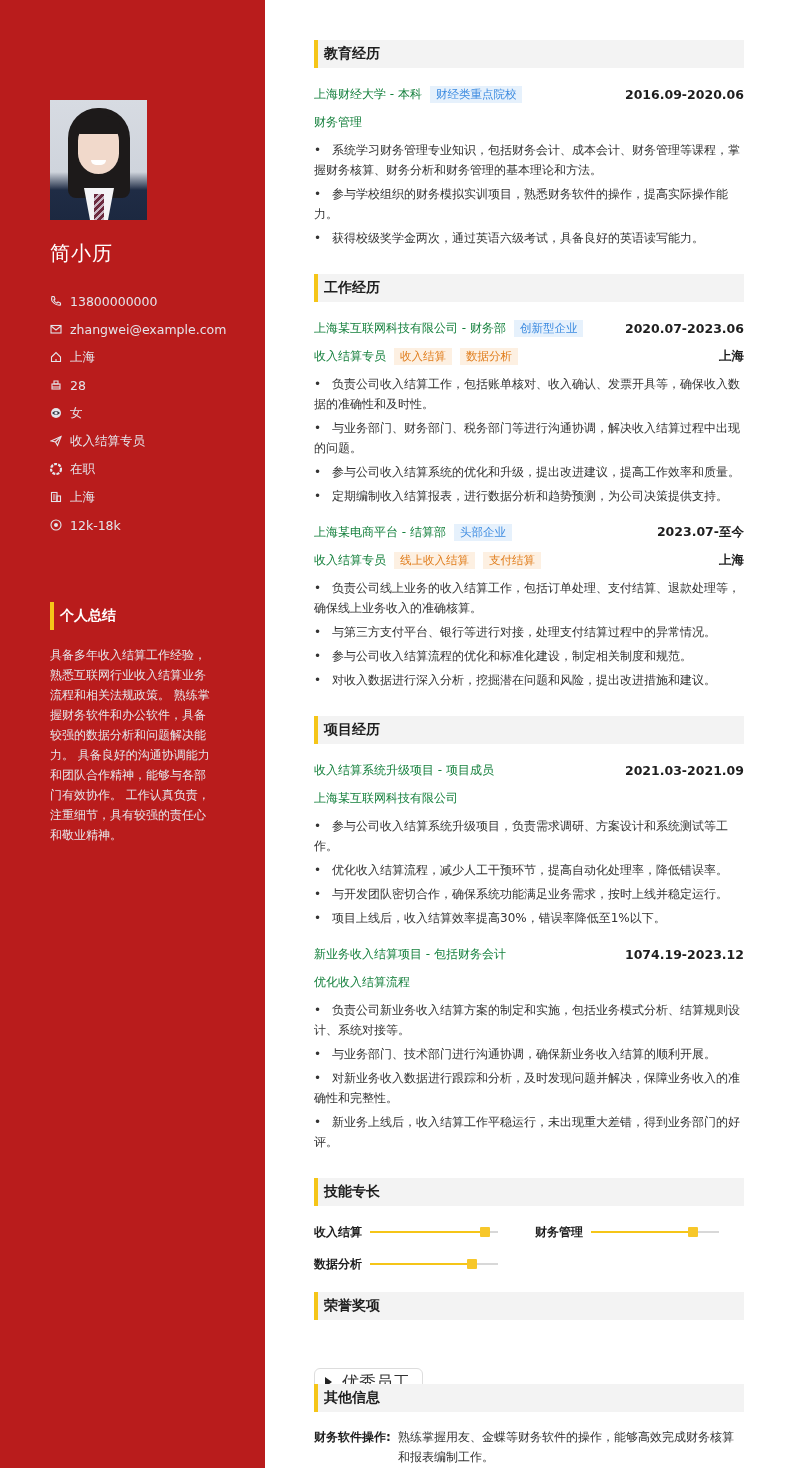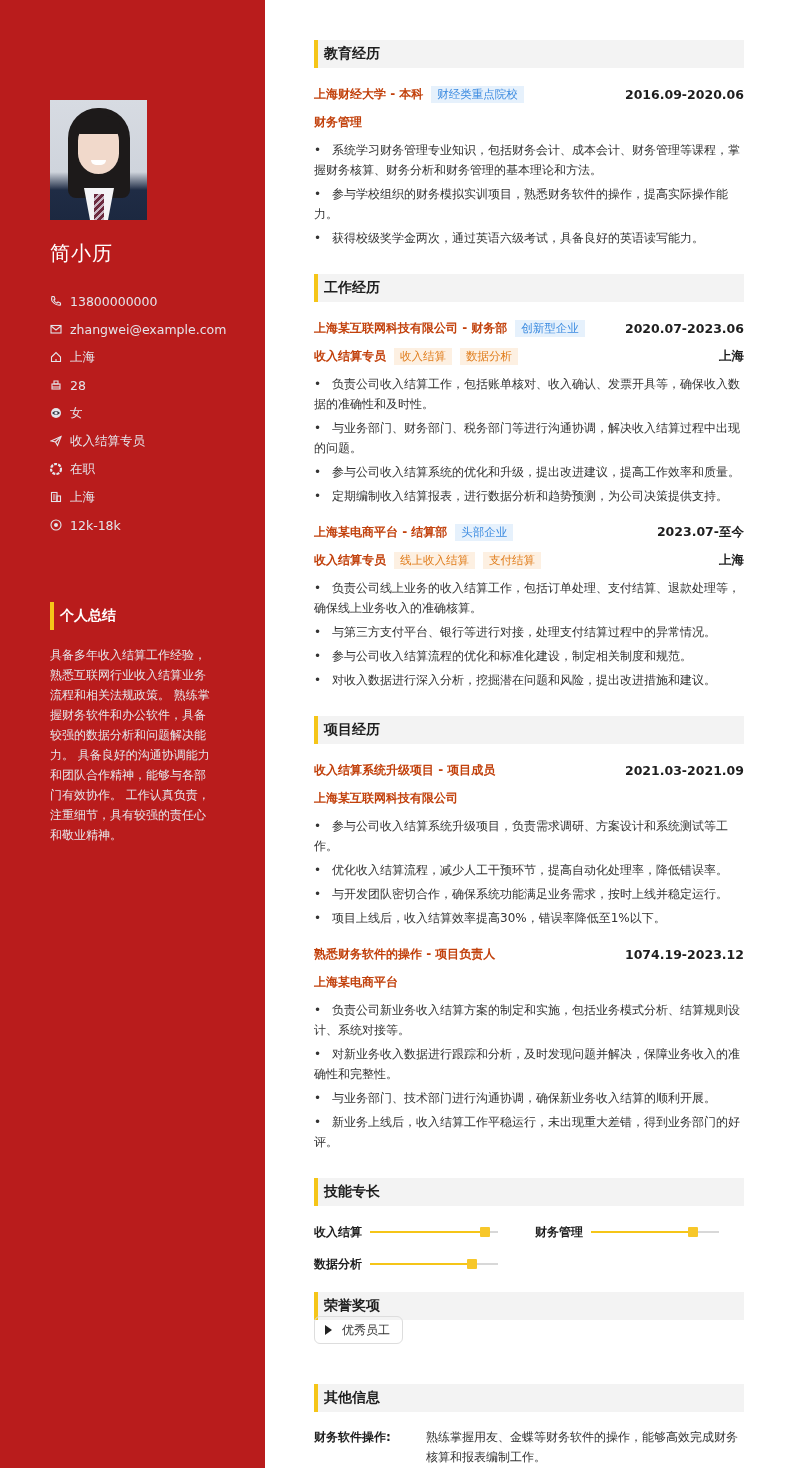--- a/index.html
+++ b/index.html
@@ -21,40 +21,40 @@
   .info-item .ico { width: 12px; height: 12px; margin-right: 8px; display: inline-flex; align-items: center; justify-content: center; }
   .info-item .ico svg { width: 12px; height: 12px; }
 
   .summary-title { position: absolute; left: 50px; top: 602px; height: 28px; display: flex; align-items: center; font-size: 14px; color: #fff; font-weight: 600; }
   .summary-title .bar { width: 4px; height: 28px; background: #f5c518; margin-right: 6px; }
   .summary-text { position: absolute; left: 50px; top: 645px; width: 164px; font-size: 12px; line-height: 20px; color: #e6e6ea; }
 
   .main { position: absolute; left: 314px; top: 0; width: 430px; }
   .sec-head { position: absolute; left: 0; width: 430px; height: 28px; background: #f3f3f3; border-left: 4px solid #f5c518; display: flex; align-items: center; padding-left: 6px; font-size: 14px; font-weight: 700; color: #1e1e1e; }
   .row { position: absolute; left: 0; width: 430px; height: 20px; display: flex; align-items: center; font-size: 12px; }
-  .row .b { font-weight: 700; color: #c2410c; }
+  .row .b { font-weight: 400; color: #15803d; }
   .row .right { margin-left: auto; font-weight: 700; color: #1e1e1e; font-size: 12.5px; }
   .tag { display: inline-block; font-size: 11.5px; padding: 1px 6px; margin-left: 8px; line-height: 15px; }
   .tag.blue { background: #e6f1fc; color: #3c8be0; }
   .tag.orange { background: #fdf0e2; color: #e07d1c; }
   .bullets { position: absolute; left: 0; width: 430px; list-style: none; }
   .bullets li { font-size: 12px; line-height: 20px; color: #333; margin-bottom: 4px; }
   .bullets li::before { content: "•"; display: inline-block; width: 18px; color: #333; }
 
   .skill { position: absolute; display: flex; align-items: center; font-size: 12px; font-weight: 700; color: #1e1e1e; height: 20px; }
   .skill .track { position: relative; width: 128px; height: 2px; background: #d8d8d8; margin-left: 8px; }
   .skill .fill { position: absolute; left: 0; top: 0; height: 2px; background: #f5c518; }
   .skill .thumb { position: absolute; top: -4px; width: 10px; height: 10px; background: #f7c72a; border-radius: 1px; margin-left: -5px; }
 
-  .award { position: absolute; left: 0; top: 1316px; height: 28px; padding: 0 12px 0 10px; border: 1px solid #ddd; border-radius: 6px; display: flex; align-items: center; font-size: 12px; color: #333; }
+  .award { position: absolute; left: 0; top: 1368px; height: 28px; padding: 0 12px 0 10px; border: 1px solid #ddd; border-radius: 6px; display: flex; align-items: center; font-size: 17px; color: #333; }
   .award .tri { width: 0; height: 0; border-left: 7px solid #222; border-top: 5px solid transparent; border-bottom: 5px solid transparent; margin-right: 10px; }
 
   .other { position: absolute; left: 0; top: 1427px; width: 430px; display: flex; font-size: 12px; line-height: 20px; }
   .other .k { font-weight: 700; color: #1e1e1e; white-space: nowrap; width: 84px; }
-  .other .v { color: #333; flex: 1; margin-left: 28px; }
+  .other .v { color: #333; flex: 1; }
 </style>
 </head>
 <body>
 
 <aside class="sidebar">
   <div class="photo">
     <div class="hair"></div>
       <div class="face"></div>
       <div class="bangs"></div>
       <div class="smile"></div>
@@ -218,30 +218,30 @@
     <span class="b">上海某互联网科技有限公司</span>
   </div>
   <ul class="bullets" style="top:816px">
     <li>参与公司收入结算系统升级项目，负责需求调研、方案设计和系统测试等工作。</li>
     <li>优化收入结算流程，减少人工干预环节，提高自动化处理率，降低错误率。</li>
     <li>与开发团队密切合作，确保系统功能满足业务需求，按时上线并稳定运行。</li>
     <li>项目上线后，收入结算效率提高30%，错误率降低至1%以下。</li>
   </ul>
 
   <div class="row" style="top:944px">
-    <span class="b">熟悉财务软件的操作 - 项目负责人</span>
+    <span class="b">新业务收入结算项目 - 包括财务会计</span>
     <span class="right">1074.19-2023.12</span>
   </div>
   <div class="row" style="top:972px">
-    <span class="b">上海某电商平台</span>
+    <span class="b">优化收入结算流程</span>
   </div>
   <ul class="bullets" style="top:1000px">
     <li>负责公司新业务收入结算方案的制定和实施，包括业务模式分析、结算规则设计、系统对接等。</li>
+    <li>与业务部门、技术部门进行沟通协调，确保新业务收入结算的顺利开展。</li>
     <li>对新业务收入数据进行跟踪和分析，及时发现问题并解决，保障业务收入的准确性和完整性。</li>
-    <li>与业务部门、技术部门进行沟通协调，确保新业务收入结算的顺利开展。</li>
     <li>新业务上线后，收入结算工作平稳运行，未出现重大差错，得到业务部门的好评。</li>
   </ul>
 
   <div class="sec-head" style="top:1178px">技能专长</div>
   <div class="skill" style="left:0;top:1222px">
     <span>收入结算</span>
     <span class="track">
         <span class="fill" style="width:90%"></span>
         <span class="thumb" style="left:90%"></span>
       </span>

